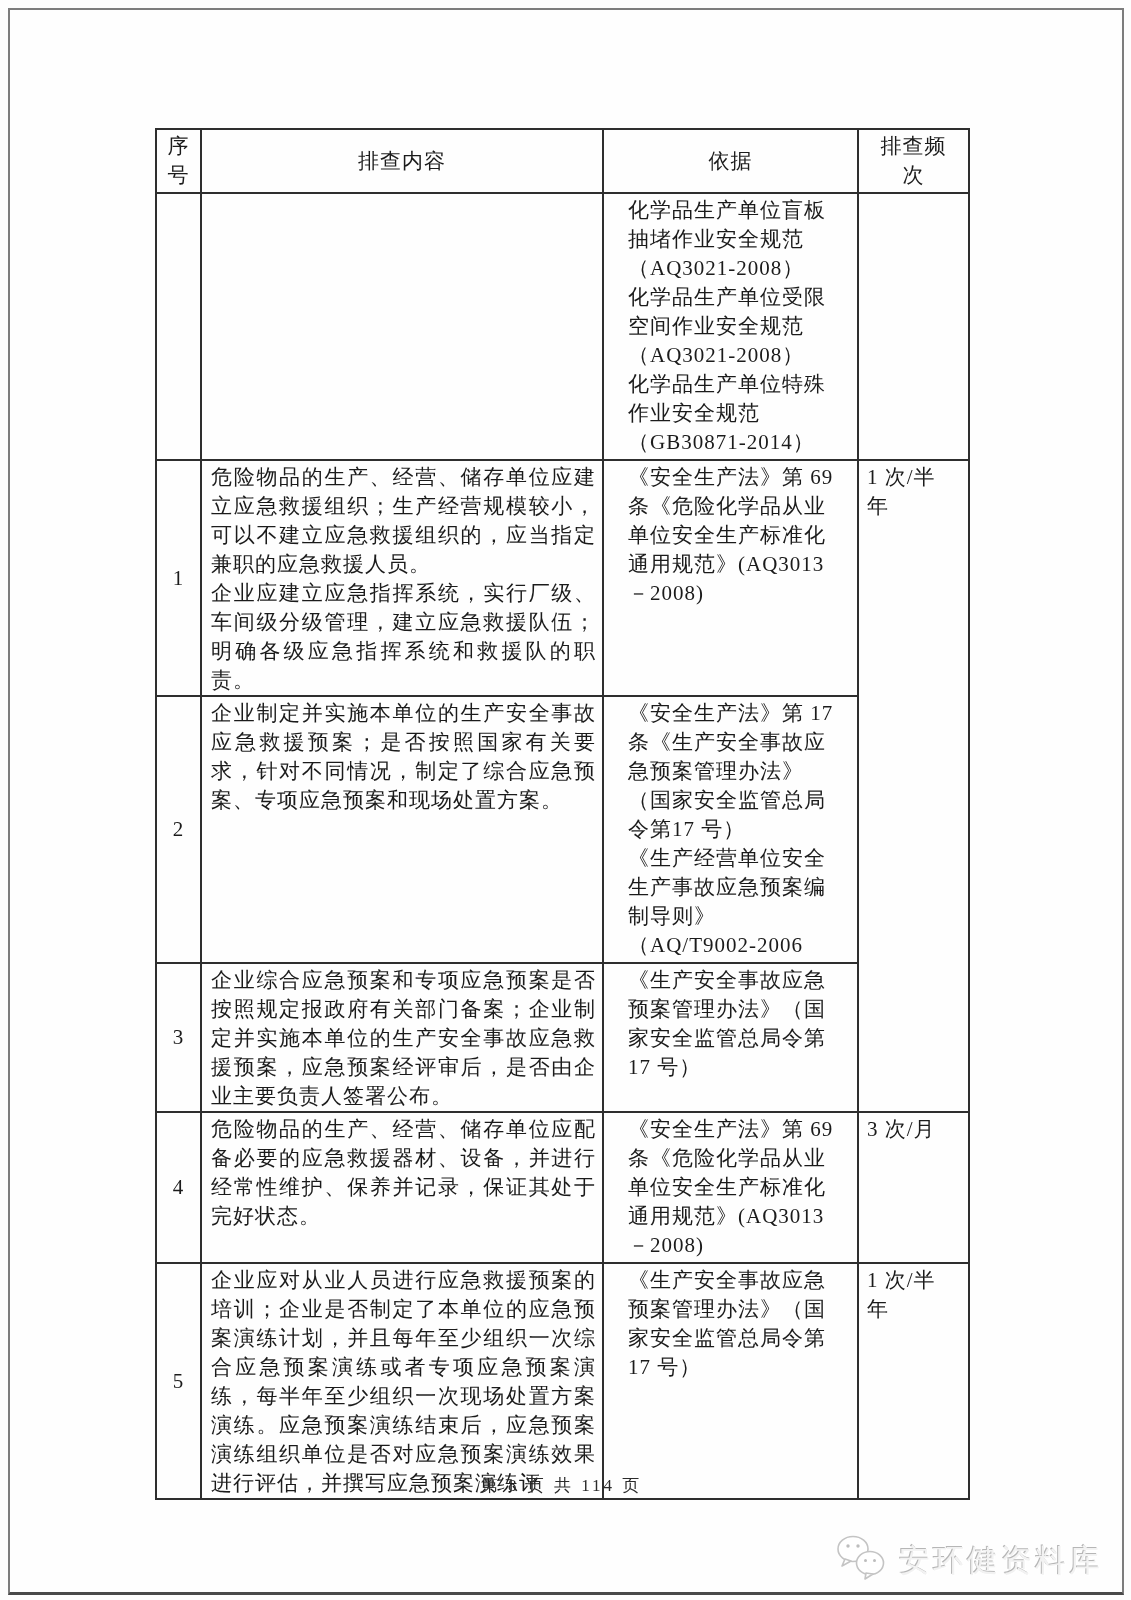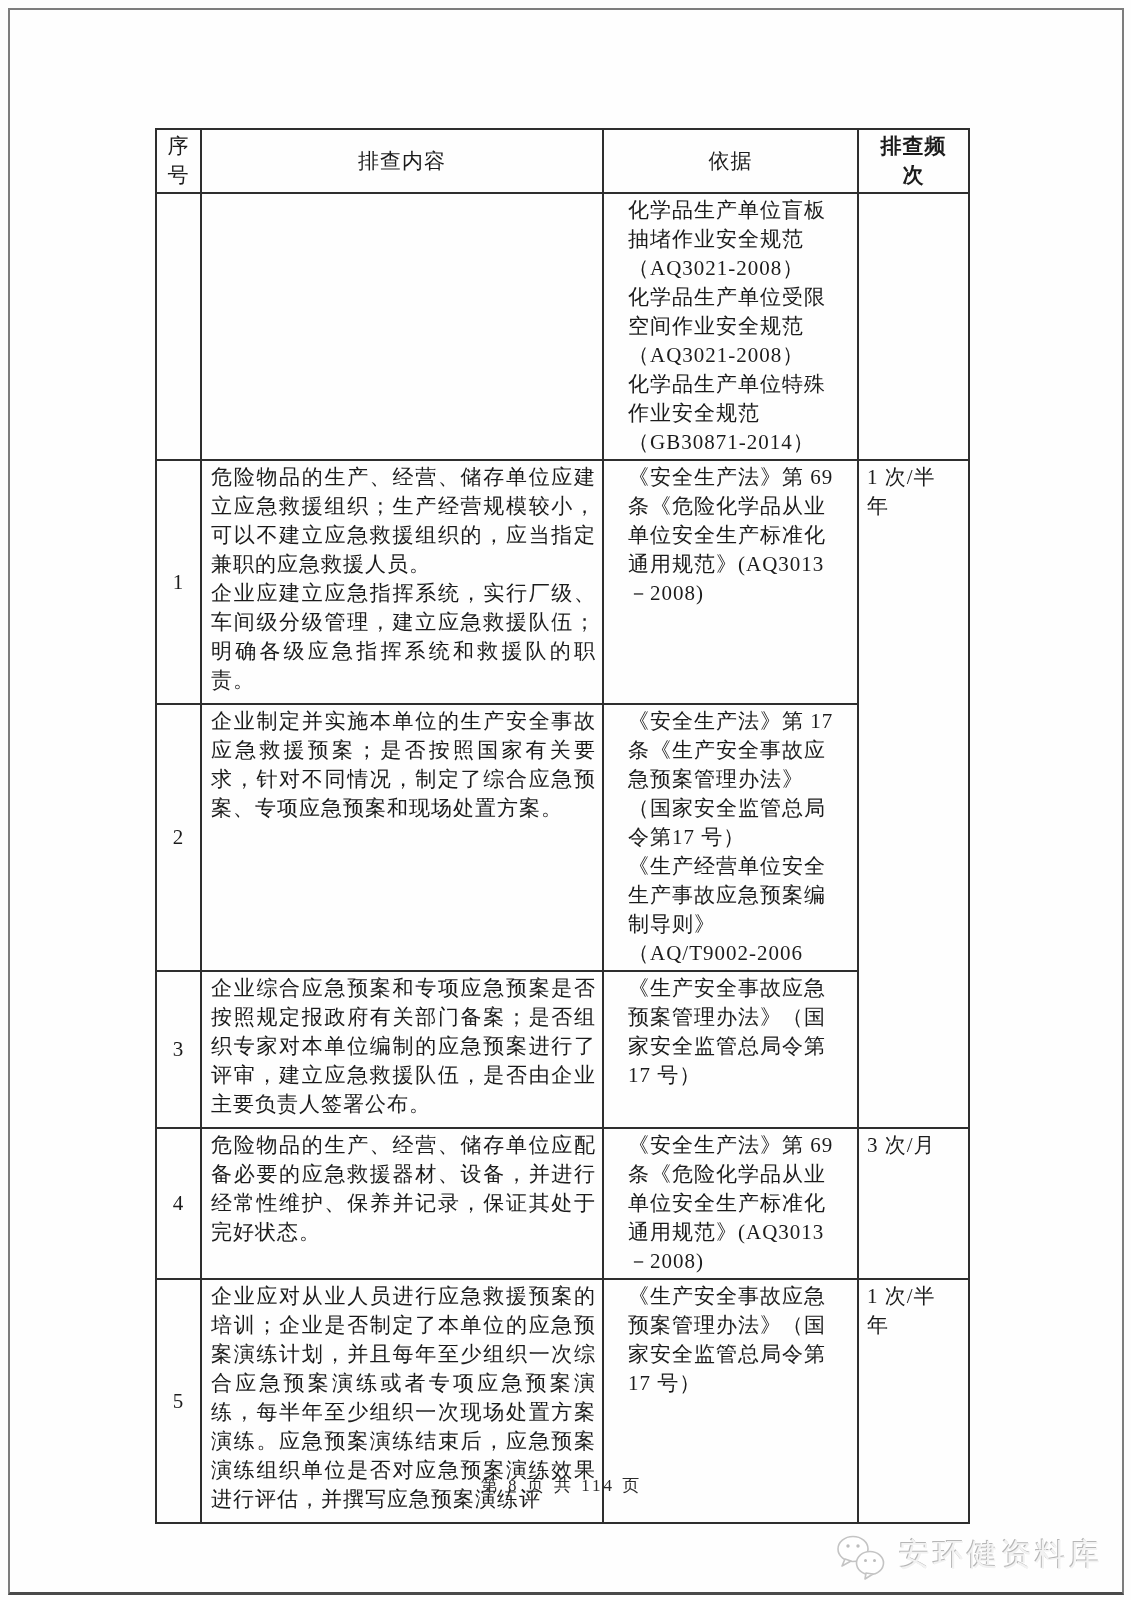--- a/index.html
+++ b/index.html
@@ -39,28 +39,28 @@
     vertical-align: top;
     white-space: pre-line;
     overflow-wrap: break-word;
     font-weight: normal;
   }
   .checklist th {
     text-align: center;
     vertical-align: middle;
     padding: 2px 2px;
   }
-  .checklist th.h-freq { padding: 2px 14px; font-weight: bold; }
+  .checklist th.h-freq { padding: 2px 14px; }
   td.no {
     text-align: center;
     vertical-align: middle;
     padding: 2px 2px;
   }
   td.content {
-    padding: 2px 6px 8px 9px;
+    padding: 2px 6px 0 9px;
     text-align: justify;
   }
   td.basis {
     padding: 2px 20px 2px 24px;
   }
   td.freq {
     padding: 2px 24px 2px 8px;
     margin-top: 12px;
   }
   .page-number {
@@ -71,21 +71,21 @@
     text-align: center;
     font-size: 17px;
     letter-spacing: 3px;
     color: #2b2b2b;
   }
   .watermark {
     position: absolute;
     right: 28px;
     bottom: 18px;
     display: flex;
-    align-items: flex-start;
+    align-items: flex-end;
     gap: 10px;
   }
   .watermark-text {
     font-size: 31px;
     letter-spacing: 3px;
     color: #f2f2f2;
     text-shadow: -1px -1px 0 #b6b6b6, 1px 1px 0 #ffffff;
     font-family: "Liberation Sans", "DejaVu Sans", sans-serif;
   }
   .wm-icon { display: block; }
@@ -131,21 +131,21 @@
         <td class="freq" rowspan="3">1 次/半年</td>
       </tr>
       <tr>
         <td class="no">2</td>
         <td class="content">企业制定并实施本单位的生产安全事故应急救援预案；是否按照国家有关要求，针对不同情况，制定了综合应急预案、专项应急预案和现场处置方案。</td>
         <td class="basis">《安全生产法》第 17 条《生产安全事故应急预案管理办法》（国家安全监管总局令第17 号）
 《生产经营单位安全生产事故应急预案编制导则》（AQ/T9002-2006</td>
       </tr>
       <tr>
         <td class="no">3</td>
-        <td class="content">企业综合应急预案和专项应急预案是否按照规定报政府有关部门备案；是否组织专家对本单位编制的应急预案进行了评审，建立应急救援队伍，是否由企业主要负责人签署公布。</td>
+        <td class="content">企业综合应急预案和专项应急预案是否按照规定报政府有关部门备案；企业制定并实施本单位的生产安全事故应急救援预案，应急预案经评审后，是否由企业主要负责人签署公布。</td>
         <td class="basis">《生产安全事故应急预案管理办法》（国家安全监管总局令第17 号）</td>
       </tr>
       <tr>
         <td class="no">4</td>
         <td class="content">危险物品的生产、经营、储存单位应配备必要的应急救援器材、设备，并进行经常性维护、保养并记录，保证其处于完好状态。</td>
         <td class="basis">《安全生产法》第 69 条《危险化学品从业单位安全生产标准化通用规范》(AQ3013－2008)</td>
         <td class="freq">3 次/月</td>
       </tr>
       <tr>
         <td class="no">5</td>

